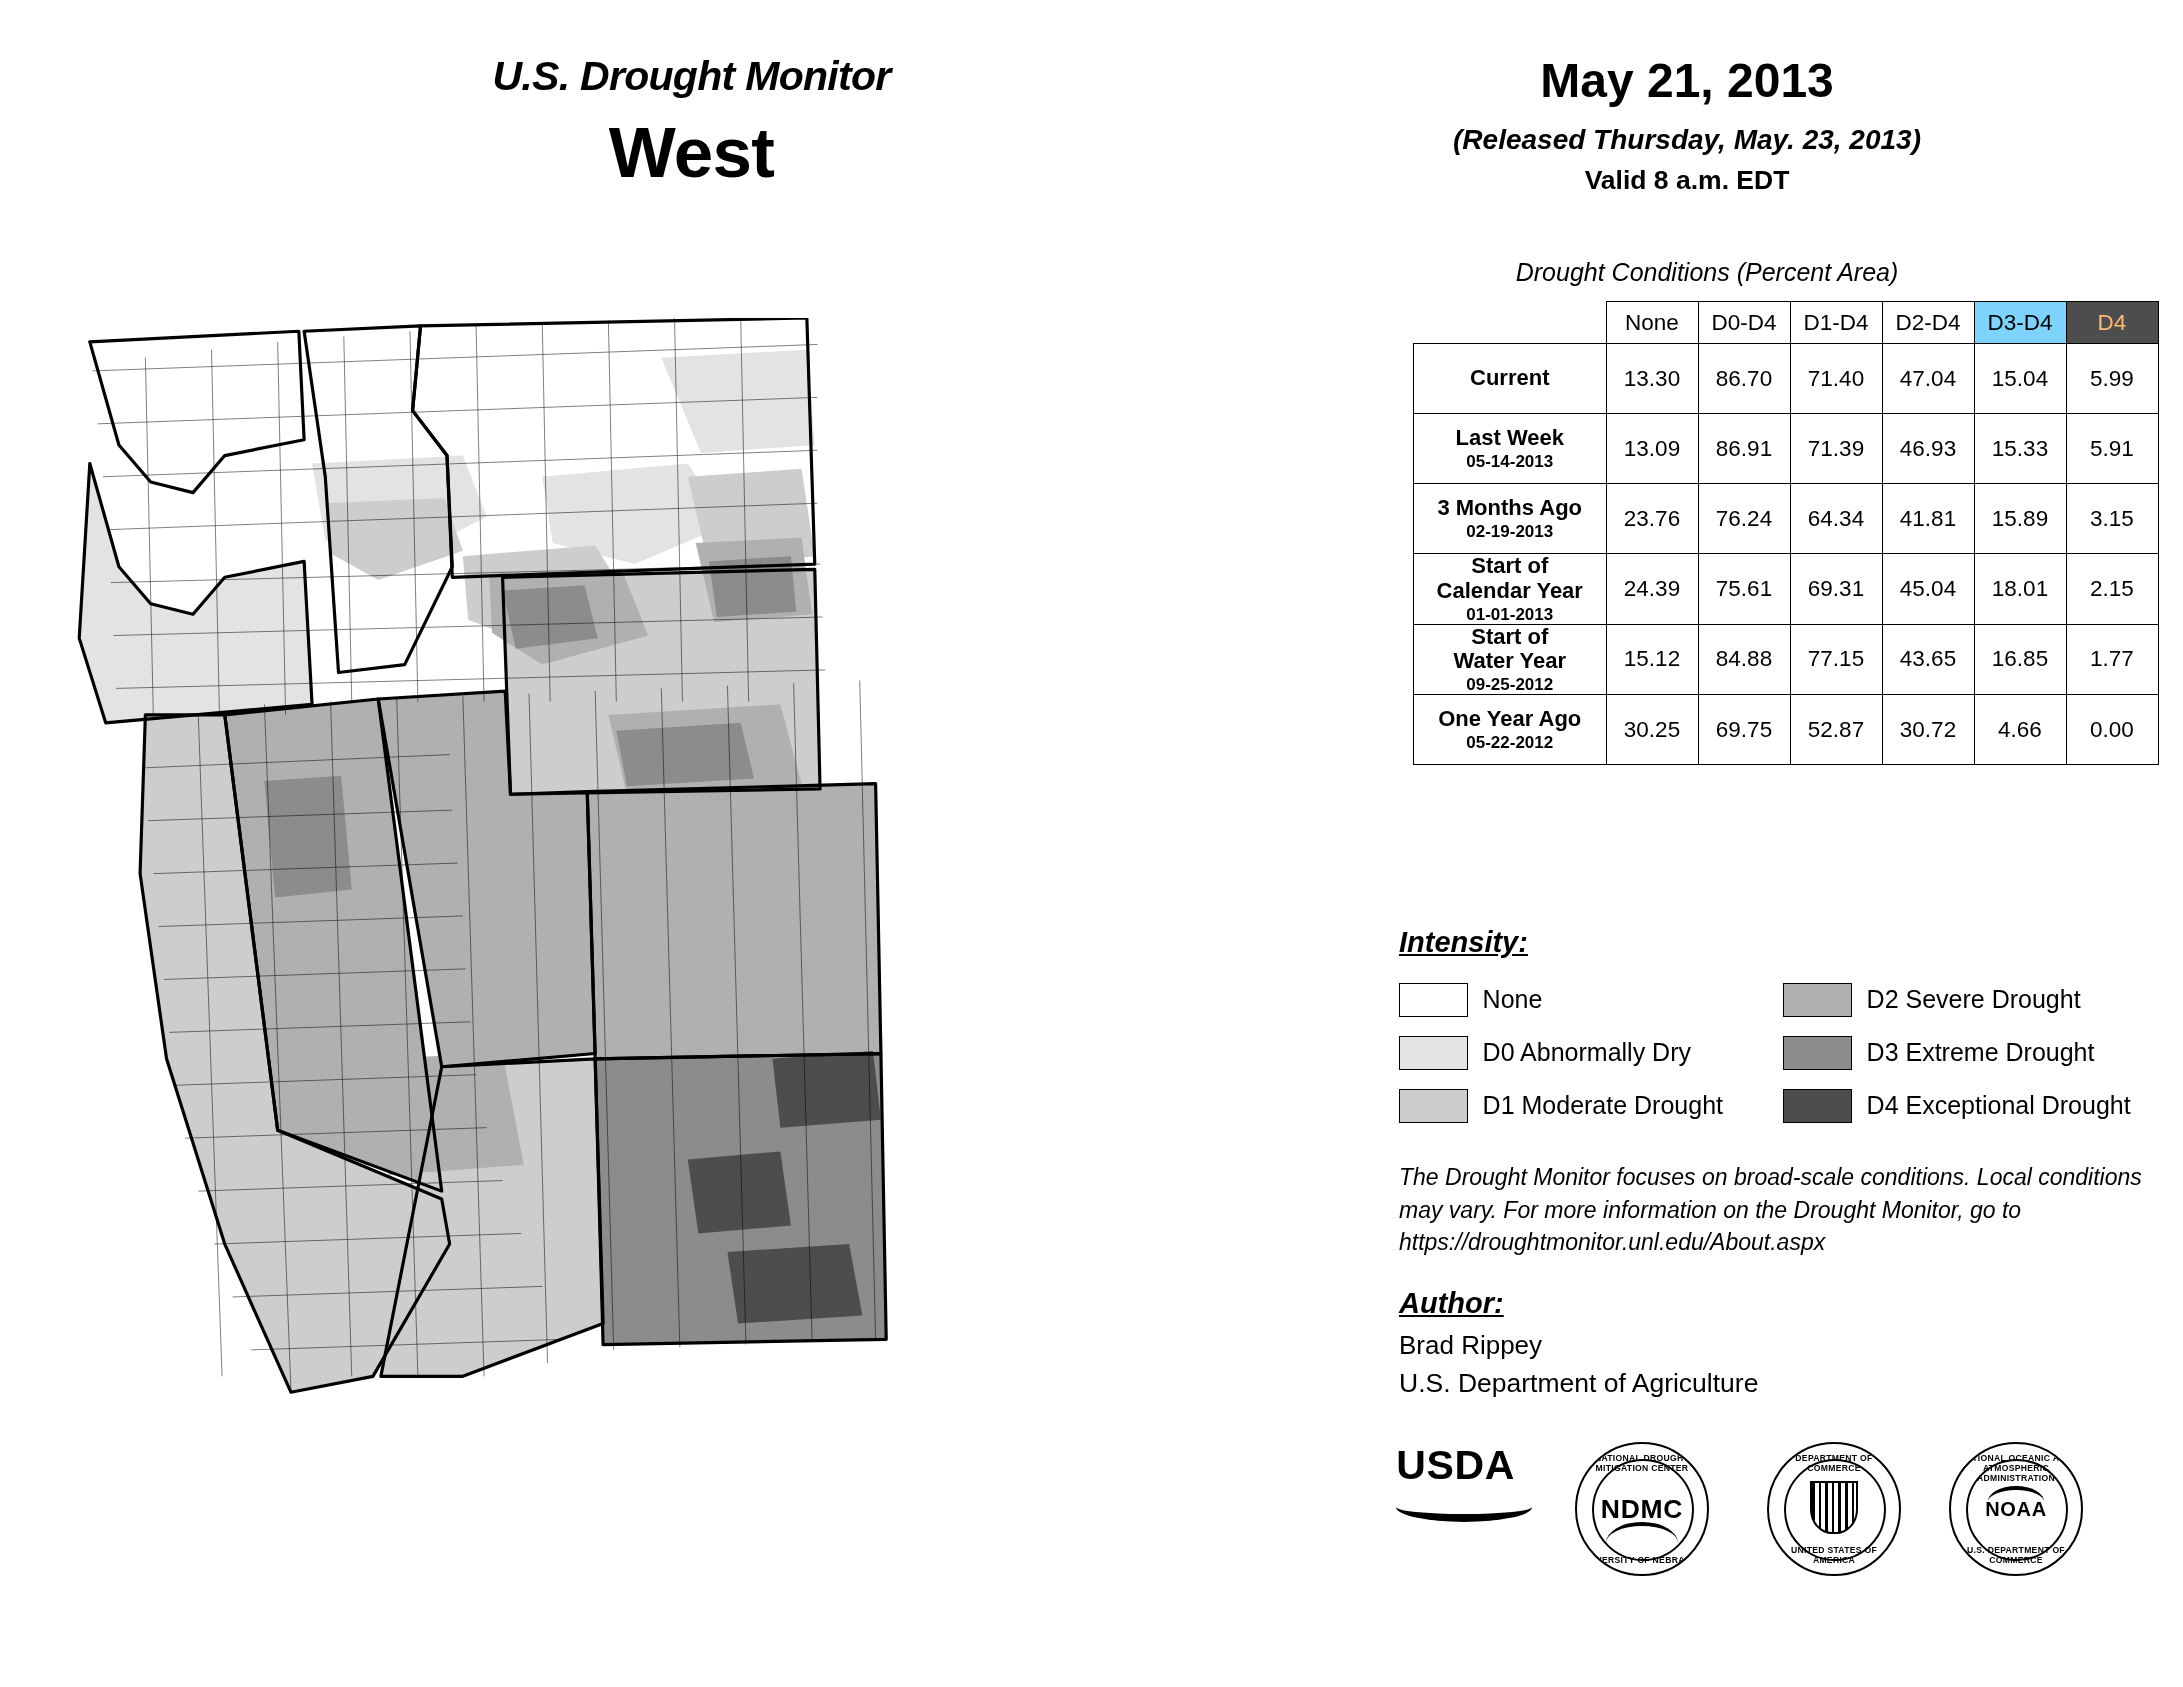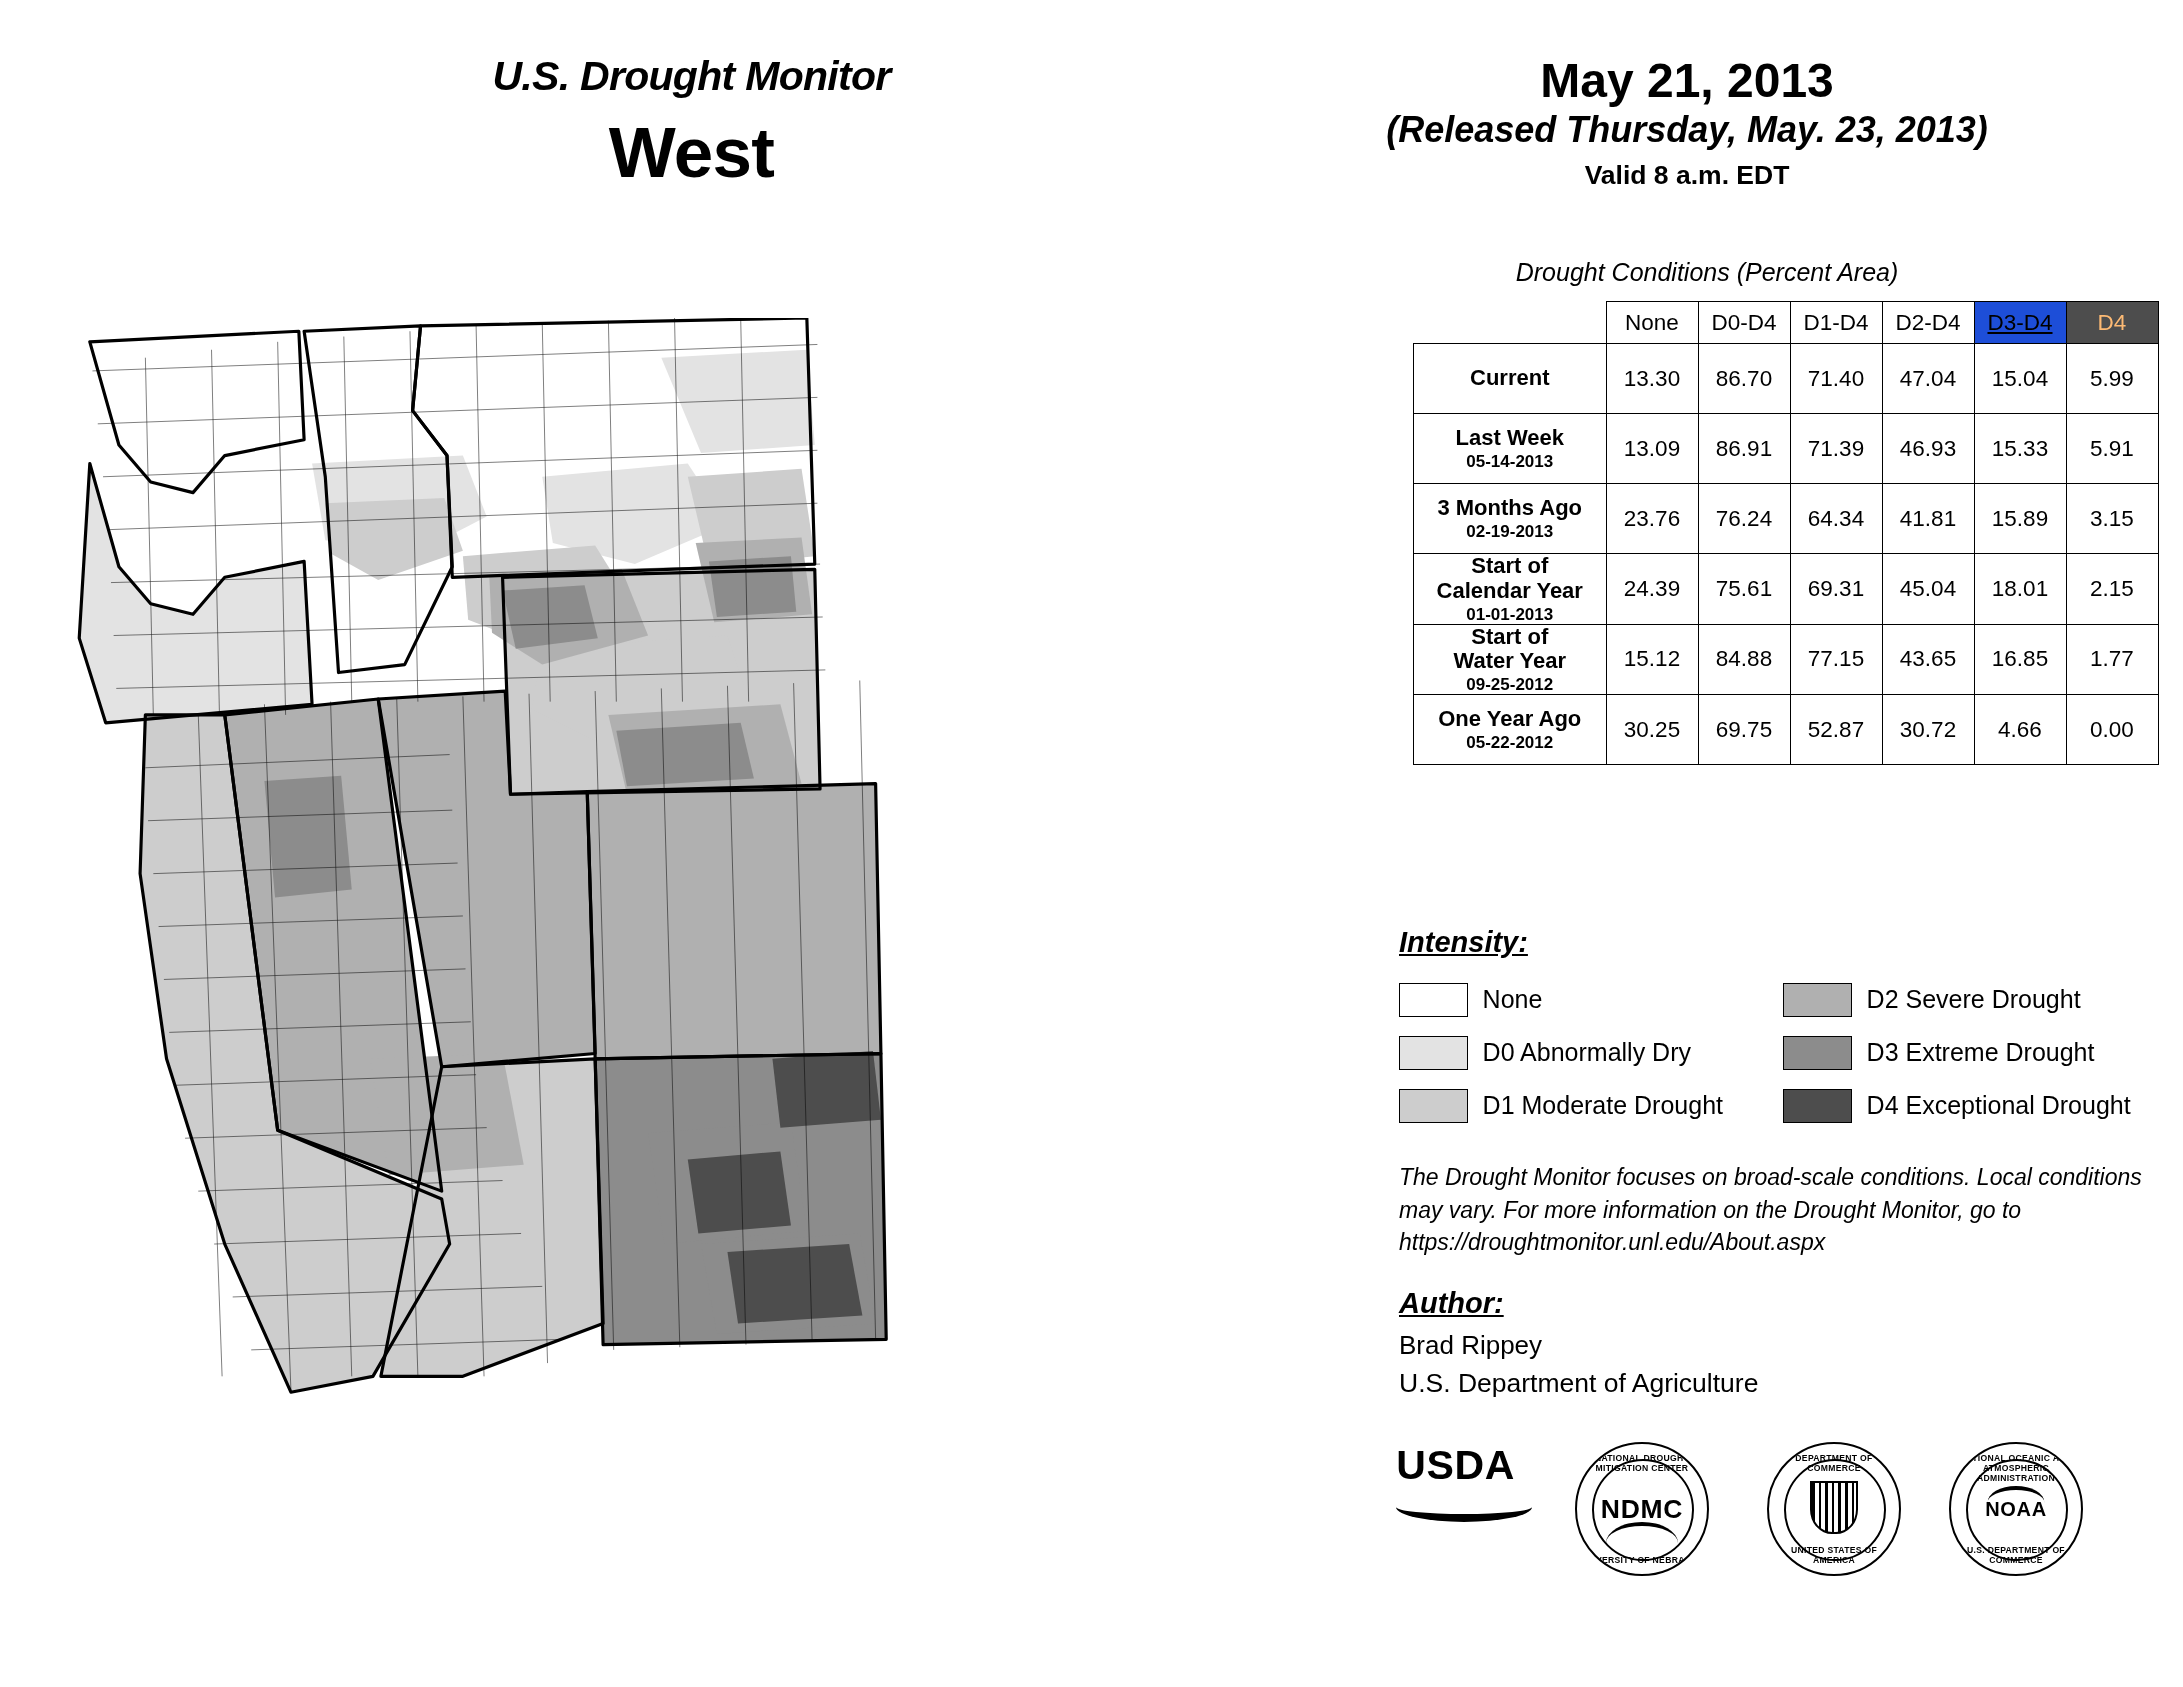--- a/index.html
+++ b/index.html
@@ -50,22 +50,22 @@
     width: 728px;
     text-align: center;
   }
   .date-main {
     font-weight: bold;
     font-size: 48px;
   }
   .date-released {
     font-weight: bold;
     font-style: italic;
-    font-size: 36px;
-    margin-top: 1px;
+    font-size: 28px;
+    margin-top: 16px;
   }
   .date-valid {
     font-weight: bold;
     font-size: 26.5px;
     margin-top: 9.3px;
   }
 
   
   .table-caption {
     position: absolute;
@@ -105,21 +105,21 @@
     font-size: 22px;
     line-height: 1.12;
     padding: 0 4px;
   }
   table.cond td.rowlabel .sub {
     display: block;
     font-weight: bold;
     font-size: 17px;
     margin-top: 1.3px;
   }
-  .hd-d3 { background: #1d4ed8; text-decoration: underline; }
+  .hd-d3 { background: #7dd3fc; }
   .hd-d4 { background: #4d4d4d; color: #fdba74; }
 
   
   .intensity-title {
     position: absolute;
     left: 1399px;
     top: 926px;
     font-style: italic;
     font-weight: bold;
     font-size: 29px;

